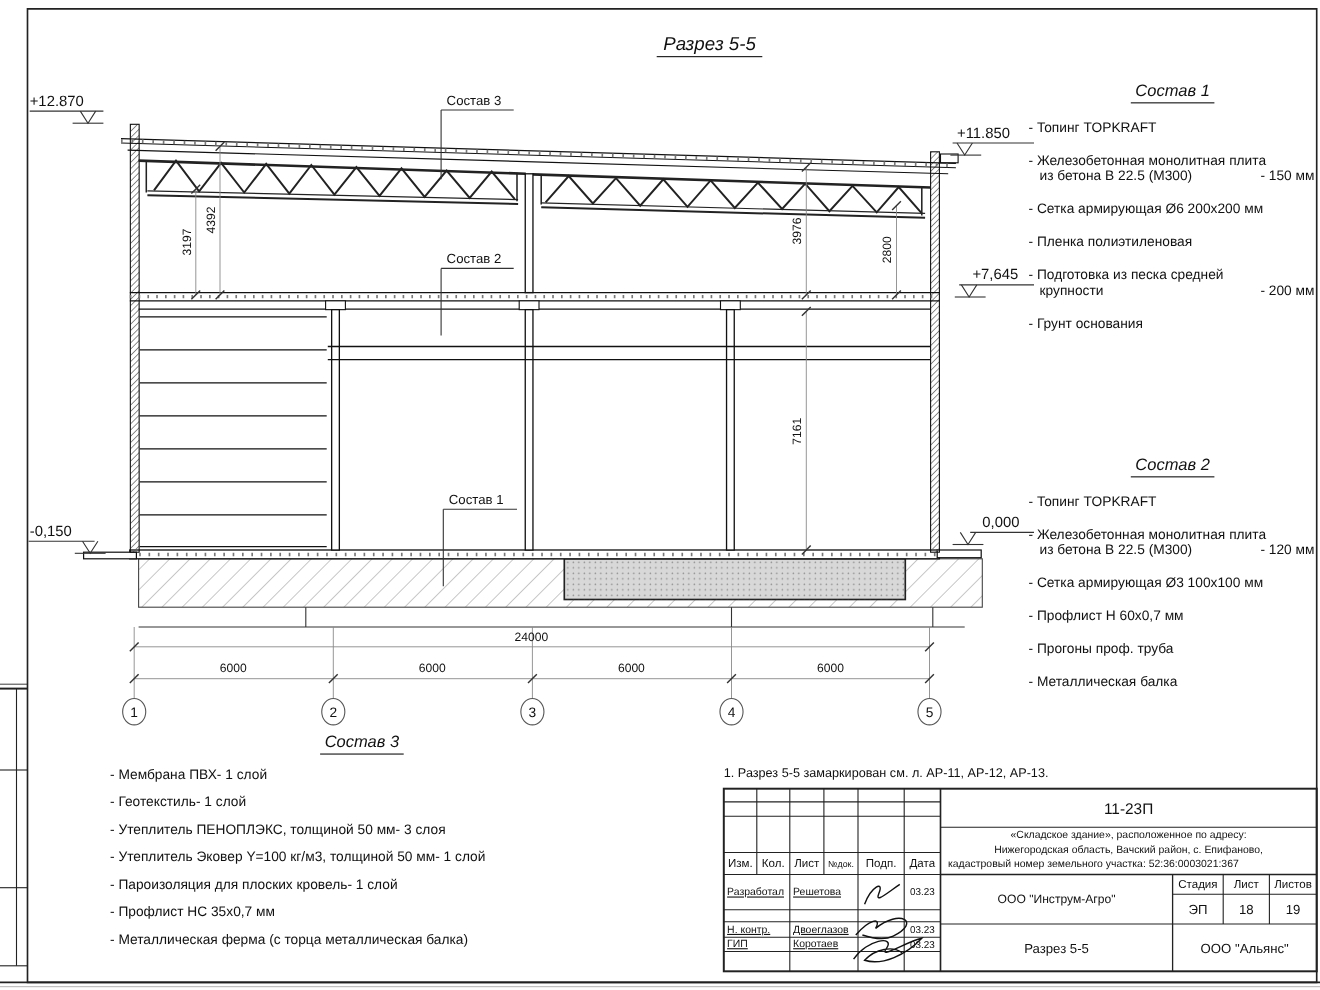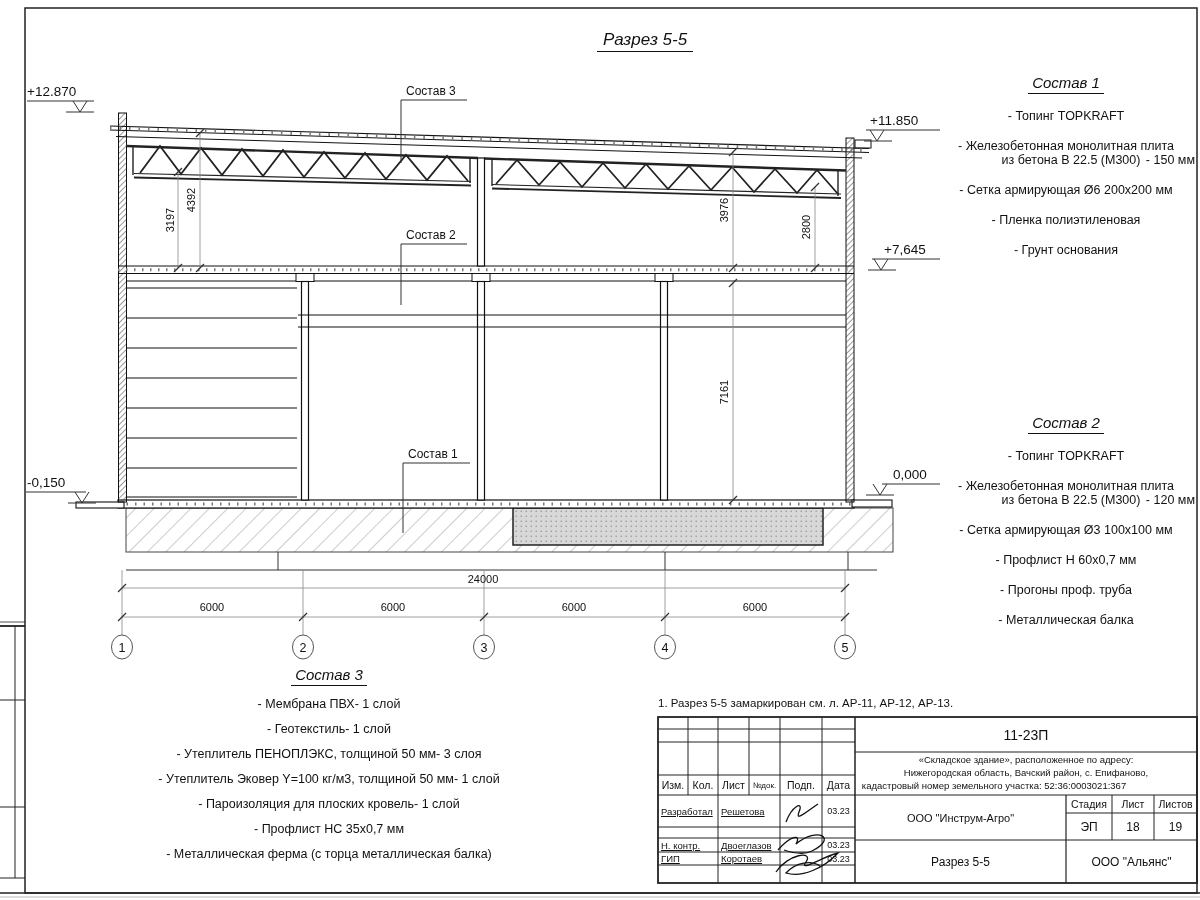--- a/index.html
+++ b/index.html
@@ -5,27 +5,27 @@
   html,body{margin:0;padding:0;background:#fff;}
   #sheet{position:relative;width:1200px;height:900px;background:#fff;overflow:hidden;
          font-family:"Liberation Sans",sans-serif;color:#111;}
   #sheet svg{position:absolute;left:0;top:0;}
   .abs{position:absolute;}
   .sheet-title{left:530px;top:30px;width:230px;text-align:center;font-size:17px;font-style:italic;}
   .sheet-title span{border-bottom:1.2px solid #111;padding:0 6px 2px 6px;}
   .sostav{width:262px;font-size:12.5px;line-height:14px;}
   .sostav .heading{text-align:center;font-style:italic;font-size:15px;margin-bottom:19px;}
   .sostav .heading span{border-bottom:1px solid #111;padding:0 4px 2px 4px;}
-  .sostav .item{position:relative;margin-bottom:16px;text-align:center;}
+  .sostav .item{position:relative;margin-bottom:16px;}
   .sostav .l2{padding-left:10px;}
   .sostav .val{position:absolute;right:2px;bottom:0;}
   #sostav3{left:100px;top:668px;width:458px;font-size:12.5px;line-height:14px;}
   #sostav3 .heading{text-align:center;font-style:italic;font-size:15px;margin-bottom:15px;}
   #sostav3 .heading span{border-bottom:1px solid #111;padding:0 4px 2px 4px;}
-  .s3row{display:flex;justify-content:center;margin-bottom:11px;}
+  .s3row{display:flex;justify-content:flex-start;margin-bottom:11px;}
   .note{left:658px;top:697px;font-size:11.5px;}
   .tb{position:absolute;font-size:10px;}
   .cell{position:absolute;display:flex;align-items:center;justify-content:center;text-align:left;}
   .cell.left{justify-content:flex-start;text-align:left;text-decoration:underline;}
 </style>
 </head>
 <body>
 
 <div id="sheet">
 
@@ -280,20 +280,25 @@
       </div>
   <div class="item">
         <div>- Сетка армирующая Ø6 200х200 мм</div>
         <div class="l2"></div>
         <span class="val"></span>
       </div>
   <div class="item">
         <div>- Пленка полиэтиленовая</div>
         <div class="l2"></div>
         <span class="val"></span>
+      </div>
+  <div class="item">
+        <div>- Подготовка из песка средней</div>
+        <div class="l2">крупности</div>
+        <span class="val">- 200 мм</span>
       </div>
   <div class="item">
         <div>- Грунт основания</div>
         <div class="l2"></div>
         <span class="val"></span>
       </div>
 </div>
 
 <div class="abs sostav" style="left:935px;top:416px;">
   <div class="heading"><span>Состав 2</span></div>

